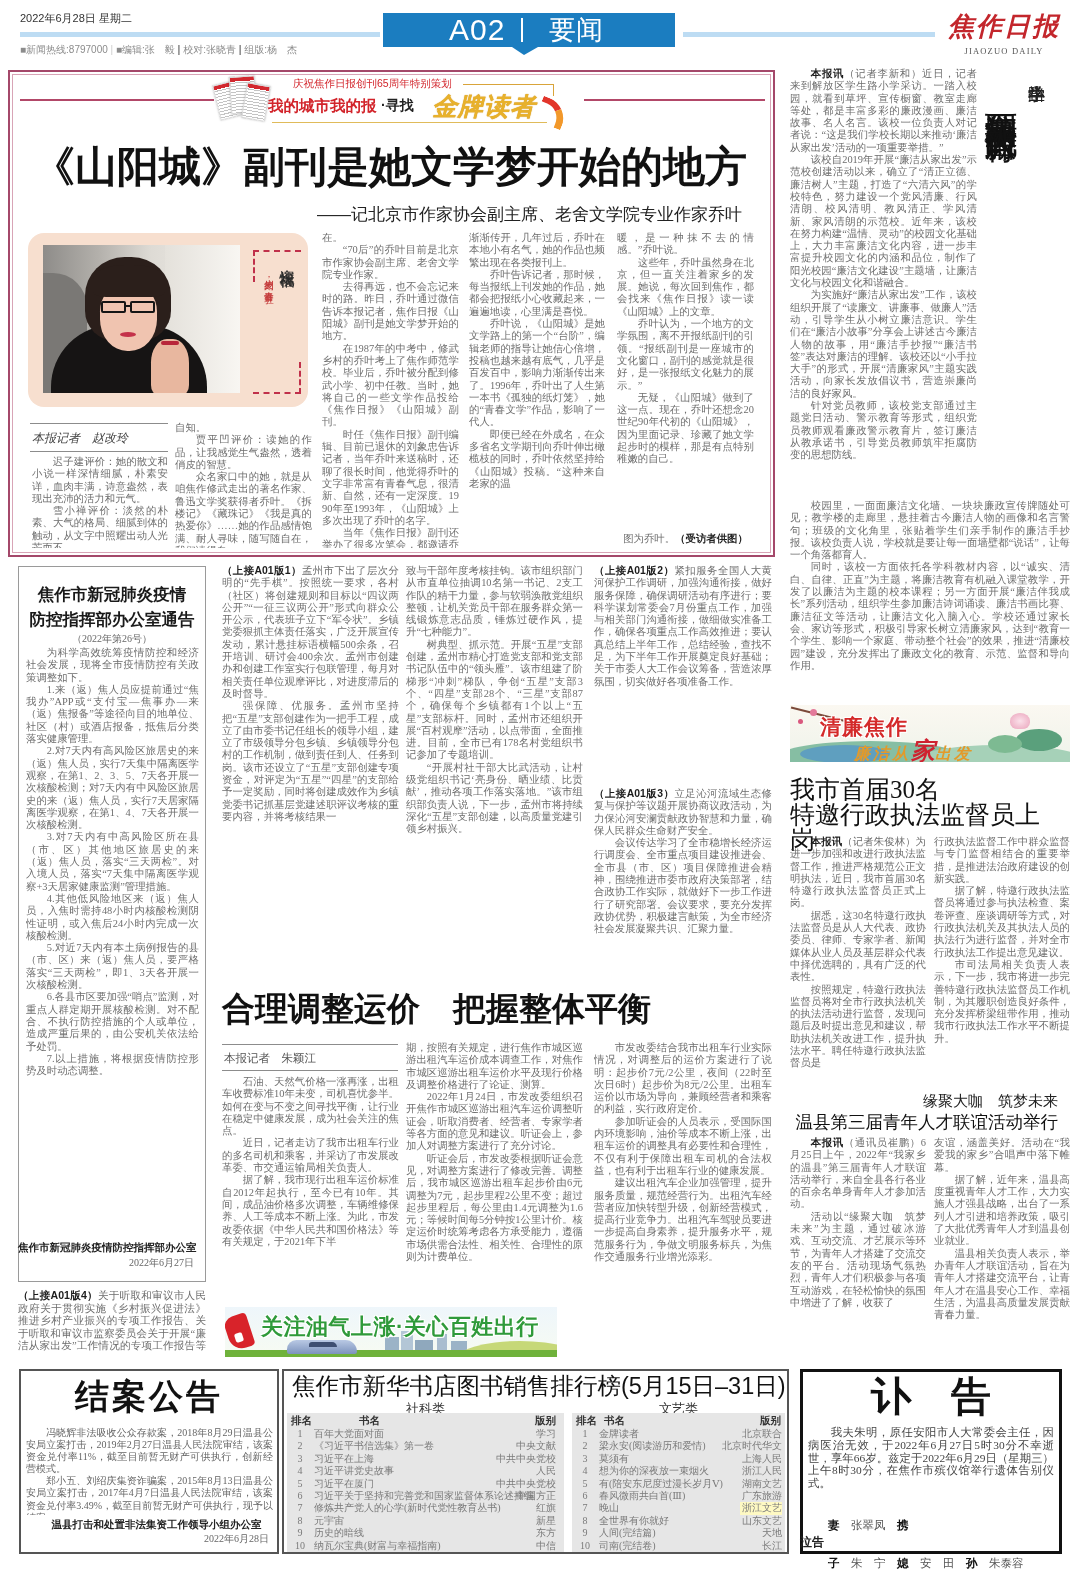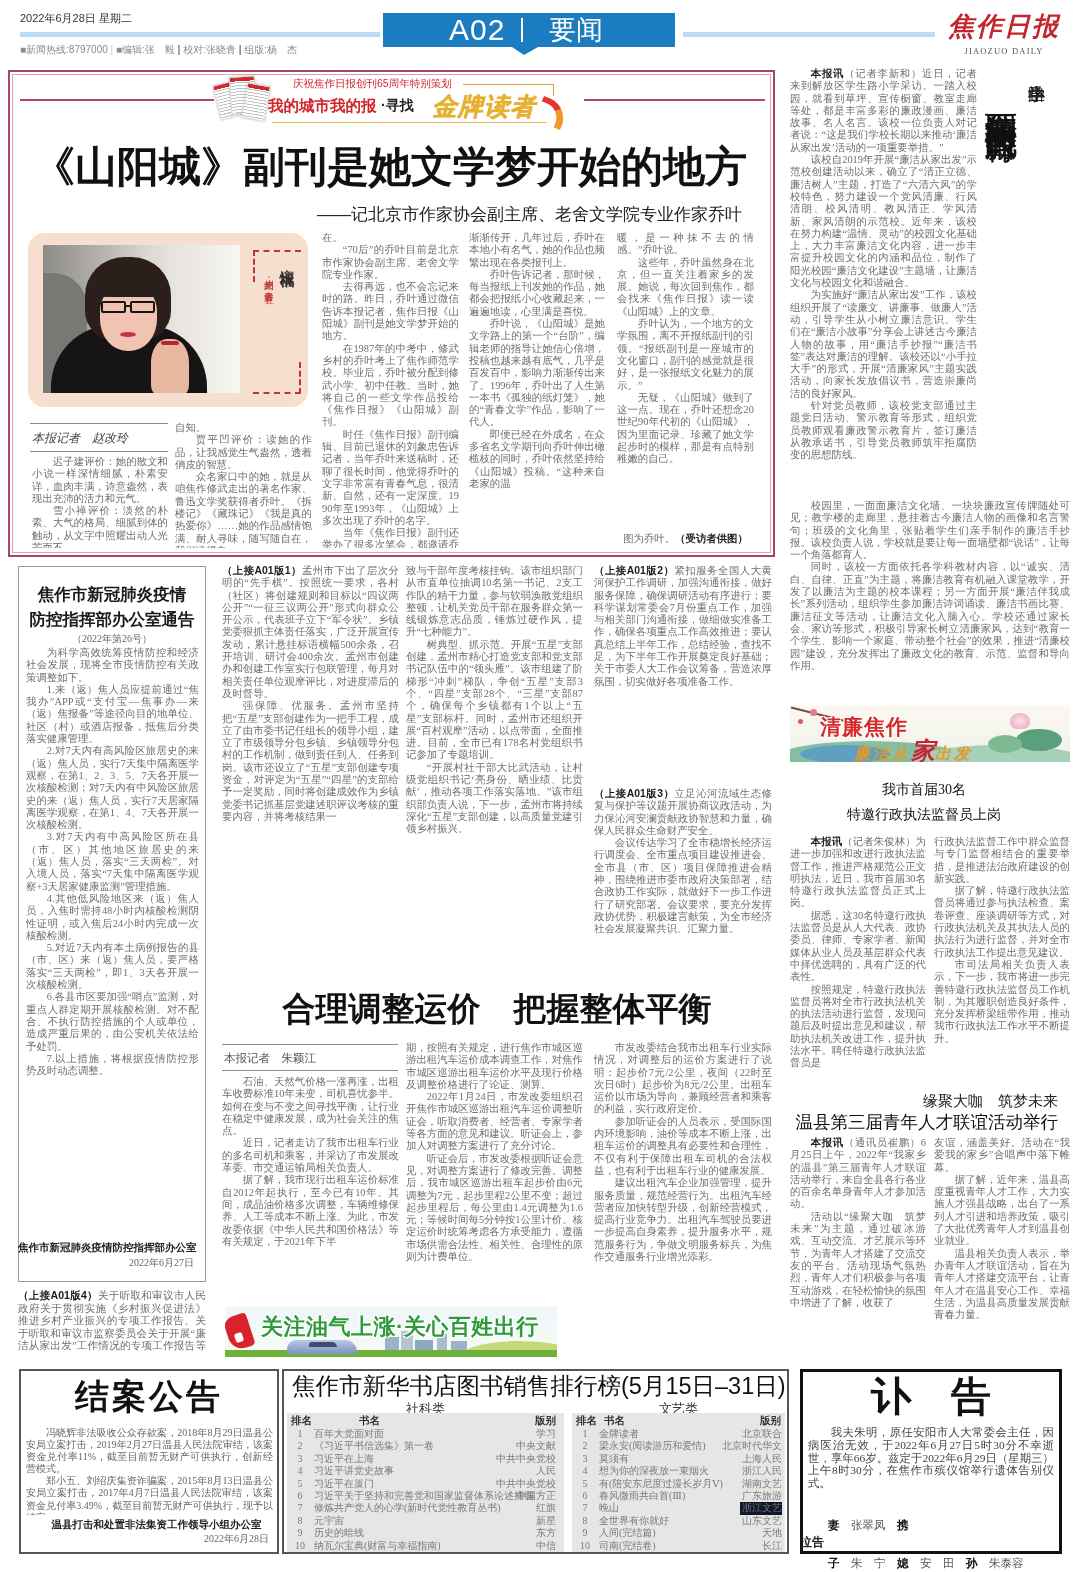--- a/index.html
+++ b/index.html
@@ -170,21 +170,21 @@
     <div class="a" style="left:8px;top:14px;width:5px;height:5px;background:#d9587e;border-radius:50%"></div>
     <div class="a" style="left:220px;top:8px;width:20px;height:16px;background:radial-gradient(#fbe1ea,#eaa3bb);border-radius:50% 50% 40% 40%"></div>
     <div class="a" style="left:226px;top:24px;width:46px;height:22px;background:#5aa07c;border-radius:50%"></div>
     <div class="a" style="left:198px;top:30px;width:34px;height:18px;background:#7dba92;border-radius:50%"></div>
     <div class="a sans" style="left:30px;top:8px;font-size:21px;font-weight:bold;color:#d42a2a;letter-spacing:1px;text-shadow:1px 1px 0 #fff,-1px -1px 0 #fff,1px -1px 0 #fff,-1px 1px 0 #fff;white-space:nowrap">清廉焦作</div>
     <div class="a serif" style="left:64px;top:30px;white-space:nowrap;font-style:italic;font-weight:bold">
       <span style="font-size:16px;color:#e39a2a;letter-spacing:3px">廉洁从</span><span style="font-size:24px;color:#cf2230">家</span><span style="font-size:16px;color:#e39a2a;letter-spacing:3px">出发</span>
     </div>
   </div>
 
-  <div class="a serif" style="left:790px;top:777px;width:268px;text-align:center;font-size:14px;line-height:25px;color:#111">
+  <div class="a serif" style="left:790px;top:777px;width:268px;text-align:left;font-size:25px;line-height:25px;color:#111">
     <div>我市首届30名</div>
     <div>特邀行政执法监督员上岗</div>
   </div>
   <div class="col" style="left:790px;top:836px;width:136px;height:240px">
     <p><b>本报讯</b><span>（记者朱俊林）为进一步加强和改进行政执法监督工作，推进严格规范公正文明执法，近日，我市首届30名特邀行政执法监督员正式上岗。</span></p>
     <div>
         <p>据悉，这30名特邀行政执法监督员是从人大代表、政协委员、律师、专家学者、新闻媒体从业人员及基层群众代表中择优选聘的，具有广泛的代表性。</p>
         <p>按照规定，特邀行政执法监督员将对全市行政执法机关的执法活动进行监督，发现问题后及时提出意见和建议，帮助执法机关改进工作，提升执法水平。聘任特邀行政执法监督员是</p>
       </div>
   </div>
@@ -253,21 +253,21 @@
   <div class="col" style="left:594px;top:565px;width:178px;height:190px">
     <p class="ni"><b>（上接A01版2）</b><span>紧扣服务全国人大黄河保护工作调研，加强沟通衔接，做好服务保障，确保调研活动有序进行；要科学谋划常委会7月份重点工作，加强与相关部门沟通衔接，做细做实准备工作，确保各项重点工作高效推进；要认真总结上半年工作，总结经验，查找不足，为下半年工作开展奠定良好基础；关于市委人大工作会议筹备，营造浓厚氛围，切实做好各项准备工作。</span></p>
   </div>
   <div class="col" style="left:594px;top:788px;width:178px;height:200px">
     <p class="ni"><b>（上接A01版3）</b><span>立足沁河流域生态修复与保护等议题开展协商议政活动，为力保沁河安澜贡献政协智慧和力量，确保人民群众生命财产安全。</span></p>
     <div>
         <p>会议传达学习了全市稳增长经济运行调度会、全市重点项目建设推进会、全市县（市、区）项目保障推进会精神，围绕推进市委市政府决策部署，结合政协工作实际，就做好下一步工作进行了研究部署。会议要求，要充分发挥政协优势，积极建言献策，为全市经济社会发展凝聚共识、汇聚力量。</p>
       </div>
   </div>
 
-  <div class="a serif" style="left:222px;top:988px;width:550px;text-align:center;font-size:33px;line-height:42px;font-weight:bold;color:#111;white-space:nowrap">合理调整运价　把握整体平衡</div>
+  <div class="a serif" style="left:222px;top:988px;width:550px;font-size:33px;line-height:42px;font-weight:bold;color:#111;white-space:nowrap">合理调整运价　把握整体平衡</div>
   <div class="a hline" style="left:222px;top:1044px;width:176px"></div>
   <div class="a serif" style="left:224px;top:1051px;font-size:11.5px;color:#555;white-space:nowrap">本报记者　朱颖江</div>
   <div class="a hline" style="left:222px;top:1070px;width:176px"></div>
   <div class="col" style="left:222px;top:1076px;width:177px;height:223px">
     <div>
         <p>石油、天然气价格一涨再涨，出租车收费标准10年未变，司机喜忧参半。如何在变与不变之间寻找平衡，让行业在稳定中健康发展，成为社会关注的焦点。</p>
         <p>近日，记者走访了我市出租车行业的多名司机和乘客，并采访了市发展改革委、市交通运输局相关负责人。</p>
         <p>据了解，我市现行出租车运价标准自2012年起执行，至今已有10年。其间，成品油价格多次调整，车辆维修保养、人工等成本不断上涨。为此，市发改委依据《中华人民共和国价格法》等有关规定，于2021年下半</p>
       </div>
   </div>
@@ -410,21 +410,21 @@
           <span class="pb" style="right:3px;background:#e6e6e6;padding-left:2px">湖南文艺</span>
         </div>
         <div class="row">
           <span class="rk">6</span>
           <span class="tt">春风微雨共白首(Ⅲ)</span>
           <span class="pb" style="right:3px;background:#e6e6e6;padding-left:2px">广东旅游</span>
         </div>
         <div class="row">
           <span class="rk">7</span>
           <span class="tt">晚山</span>
-          <span class="pb" style="right:3px;background:#0f172a;padding-left:2px">浙江文艺</span>
+          <span class="pb" style="right:3px;background:#fef9c3;padding-left:2px">浙江文艺</span>
         </div>
         <div class="row">
           <span class="rk">8</span>
           <span class="tt">全世界有你就好</span>
           <span class="pb" style="right:3px;background:#e6e6e6;padding-left:2px">山东文艺</span>
         </div>
         <div class="row">
           <span class="rk">9</span>
           <span class="tt">人间(完结篇)</span>
           <span class="pb" style="right:3px;background:#e6e6e6;padding-left:2px">天地</span>

